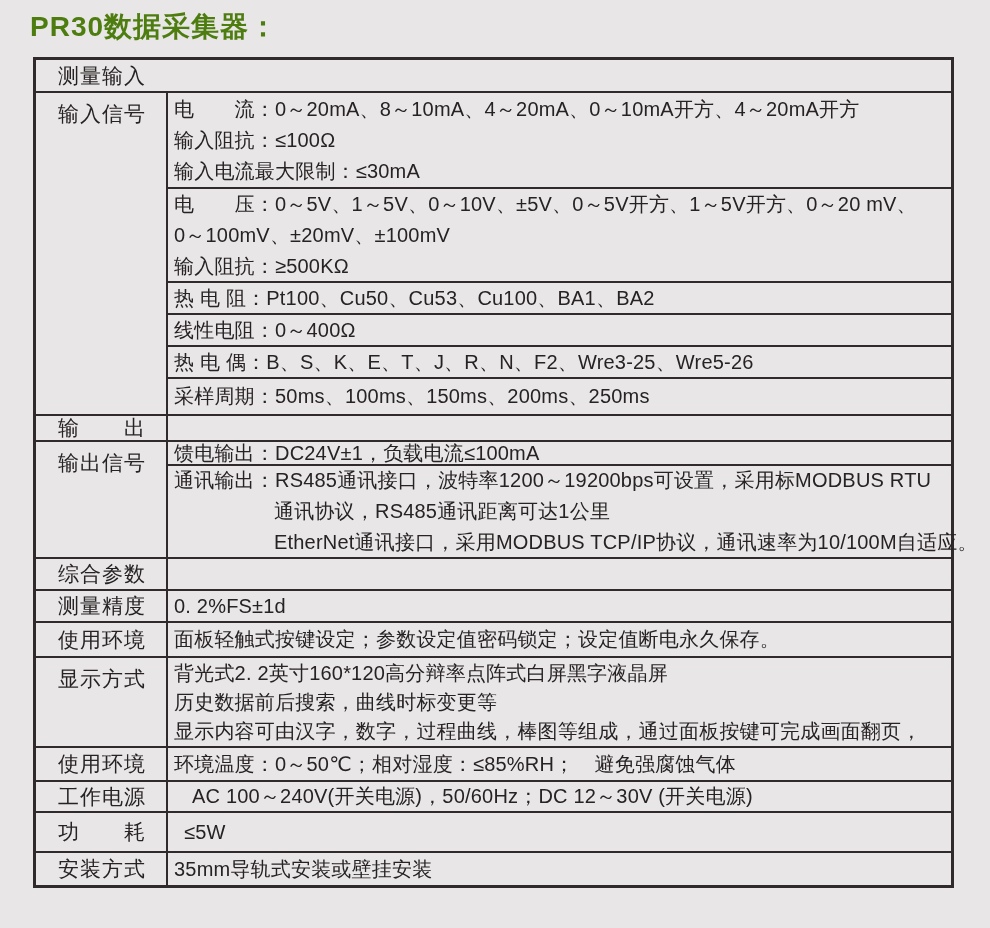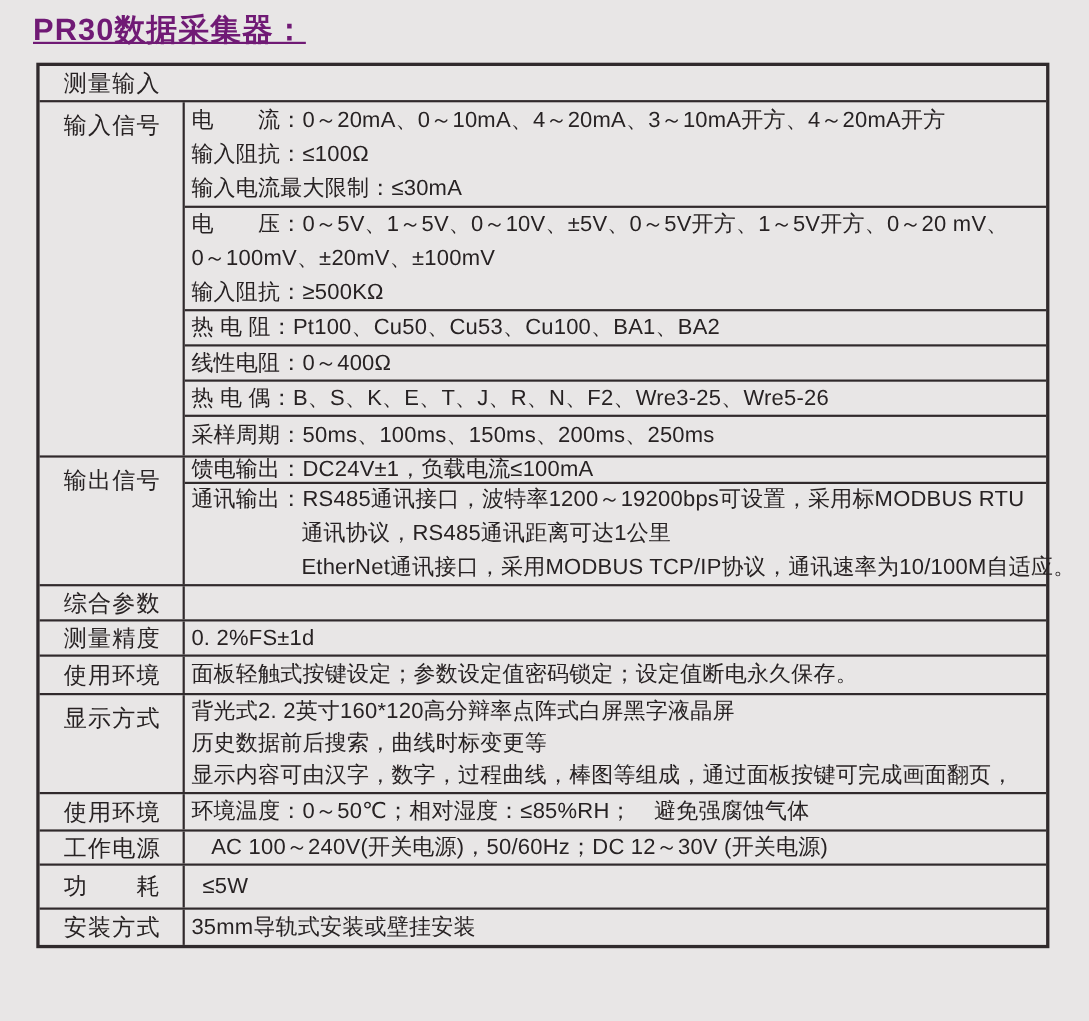--- a/index.html
+++ b/index.html
@@ -9,23 +9,22 @@
   }
   html,body{margin:0;padding:0;}
   body{
     width:990px;height:928px;position:relative;overflow:hidden;
     background:var(--bg);
     color:var(--txt);
     font-family:"Liberation Sans","DejaVu Sans",sans-serif;
   }
   .page-title{
     position:absolute;left:30px;top:8px;
-    font-size:28px;font-weight:700;letter-spacing:1px;color:#701a75;
+    font-size:28px;font-weight:700;letter-spacing:1px;color:#4d7c0f;
     white-space:nowrap;
-    text-decoration:underline;
   }
   .spec-table{
     position:absolute;left:33px;top:57px;width:921px;
     border:3px solid var(--line);
     box-sizing:border-box;
     background:var(--bg);
   }
   .t-row{display:flex;border-top:2px solid var(--line);align-items:stretch;}
   .t-row.first{border-top:none;}
   .t-label{
@@ -66,21 +65,21 @@
 <div class="spec-table">
 
   <div class="t-row first full h31">
     <div class="t-label">测量输入</div>
   </div>
 
   <div class="t-row split top-label">
     <div class="t-label">输入信号</div>
     <div class="t-content">
       <div class="t-subcell first sc94">
-        <div class="t-line">电　　流：0～20mA、0～10mA、4～20mA、3～10mA开方、4～20mA开方</div>
+        <div class="t-line">电　　流：0～20mA、8～10mA、4～20mA、0～10mA开方、4～20mA开方</div>
         <div class="t-line">输入阻抗：≤100Ω</div>
         <div class="t-line">输入电流最大限制：≤30mA</div>
       </div>
       <div class="t-subcell sc94">
         <div class="t-line">电　　压：0～5V、1～5V、0～10V、±5V、0～5V开方、1～5V开方、0～20 mV、</div>
         <div class="t-line">0～100mV、±20mV、±100mV</div>
         <div class="t-line">输入阻抗：≥500KΩ</div>
       </div>
       <div class="t-subcell sc32">
         <div class="t-line">热 电 阻：Pt100、Cu50、Cu53、Cu100、BA1、BA2</div>
@@ -90,20 +89,24 @@
       </div>
       <div class="t-subcell sc32">
         <div class="t-line">热 电 偶：B、S、K、E、T、J、R、N、F2、Wre3-25、Wre5-26</div>
       </div>
       <div class="t-subcell sc37">
         <div class="t-line">采样周期：50ms、100ms、150ms、200ms、250ms</div>
       </div>
     </div>
   </div>
 
+  <div class="t-row split h24">
+    <div class="t-label">输　　出</div>
+    <div class="t-content"></div>
+  </div>
 
   <div class="t-row split top-label">
     <div class="t-label">输出信号</div>
     <div class="t-content">
       <div class="t-subcell first sc34">
         <div class="t-line">馈电输出：DC24V±1，负载电流≤100mA</div>
       </div>
       <div class="t-subcell sc93 hang">
         <div class="t-line">通讯输出：RS485通讯接口，波特率1200～19200bps可设置，采用标MODBUS RTU</div>
         <div class="t-line cont">通讯协议，RS485通讯距离可达1公里</div>

